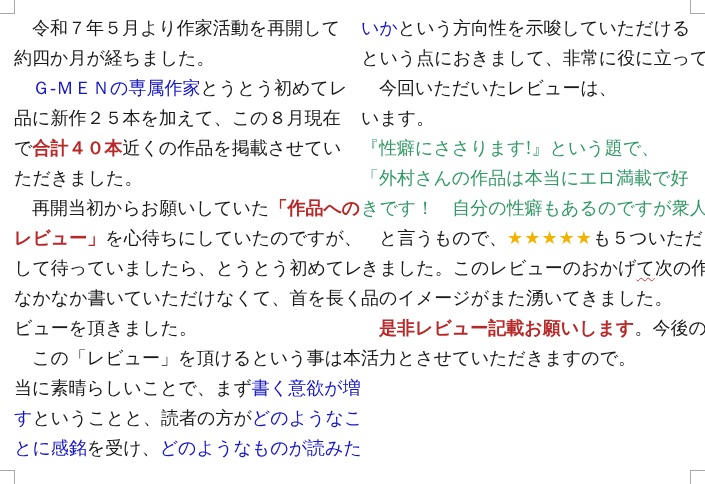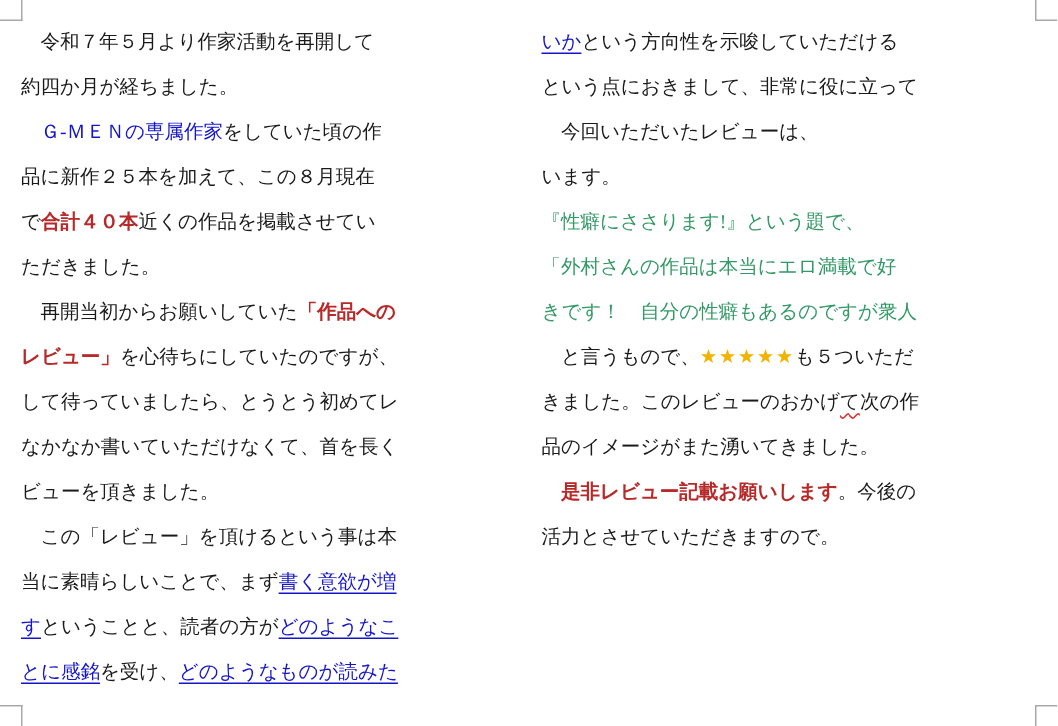--- a/index.html
+++ b/index.html
@@ -36,32 +36,31 @@
     display: flex;
     gap: 16px;
   }
   .col {
     width: 331px;
     height: 100%;
   }
   .line {
     height: 30px;
     line-height: 30px;
-    font-size: 13px;
+    font-size: 18px;
     letter-spacing: 0px;
     white-space: nowrap;
     color: var(--ink, #1a1a1a);
   }
   .seg-default { color: var(--ink, #1a1a1a); }
   .seg-blue    { color: var(--blue, #0000c8); }
   .seg-red     { color: var(--red, #c00000); font-weight: bold; }
   .seg-green   { color: var(--green, #339966); }
   .seg-link    {
     color: var(--blue, #0000c8);
-    text-decoration: underline;
     text-decoration-thickness: 1px;
     text-underline-offset: 3px;
   }
   .seg-stars   {
     color: var(--gold, #f2b200);
     letter-spacing: 1px;
   }
   .seg-wavy    {
     color: var(--ink, #1a1a1a);
     text-decoration: underline wavy var(--wavy, #e03030);
@@ -76,21 +75,21 @@
 <div class="page" style="--ink: #1a1a1a; --blue: #1414c8; --red: #b82a2a; --green: #339966; --gold: #f2b200; --wavy: #e03030; --boundary: #a8a8a8;">
   <div class="crop tl"></div>
   <div class="crop tr"></div>
   <div class="crop bl"></div>
   <div class="crop br"></div>
 
   <div class="columns">
     <div class="col" id="col-left">
         <div class="line"><span class="seg-default">　令和７年５月より作家活動を再開して</span></div>
         <div class="line"><span class="seg-default">約四か月が経ちました。</span></div>
-        <div class="line"><span class="seg-default">　</span><span class="seg-blue">Ｇ-ＭＥＮの専属作家</span><span class="seg-default">をしていた頃の作</span></div>
+        <div class="line"><span class="seg-default">　</span><span class="seg-blue">Ｇ-ＭＥＮの専属作家</span><span class="seg-default">とうとう初めてレ</span></div>
         <div class="line"><span class="seg-default">品に新作２５本を加えて、この８月現在</span></div>
         <div class="line"><span class="seg-default">で</span><span class="seg-red">合計４０本</span><span class="seg-default">近くの作品を掲載させてい</span></div>
         <div class="line"><span class="seg-default">ただきました。</span></div>
         <div class="line"><span class="seg-default">　再開当初からお願いしていた</span><span class="seg-red">「作品への</span></div>
         <div class="line"><span class="seg-red">レビュー」</span><span class="seg-default">を心待ちにしていたのですが、</span></div>
         <div class="line"><span class="seg-default">して待っていましたら、とうとう初めてレ</span></div>
         <div class="line"><span class="seg-default">なかなか書いていただけなくて、首を長く</span></div>
         <div class="line"><span class="seg-default">ビューを頂きました。</span></div>
         <div class="line"><span class="seg-default">　この「レビュー」を頂けるという事は本</span></div>
         <div class="line"><span class="seg-default">当に素晴らしいことで、まず</span><span class="seg-link">書く意欲が増</span></div>

